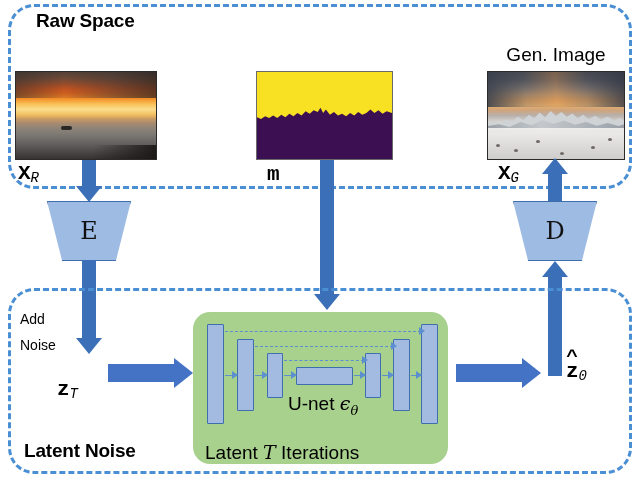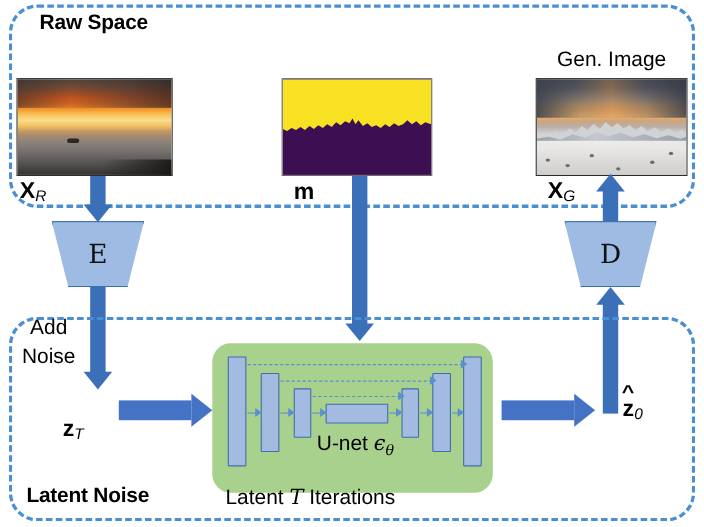--- a/index.html
+++ b/index.html
@@ -10,21 +10,21 @@
     width: 640px; height: 479px;
     position: relative;
     overflow: hidden;
     font-family: "Liberation Sans", sans-serif;
     color: #000000;
   }
   .stage {
     position: absolute; left: 0; top: 0;
     width: 640px; height: 479px;
   }
-  .abs { position: absolute; text-align: center; }
+  .abs { position: absolute; }
 
   
   .space-box {
     border: 3px dashed #4a8fd4;
     border-radius: 26px;
     box-sizing: border-box;
     background: transparent;
   }
   #raw-space-box  { left: 8px;  top: 4px;   width: 624px; height: 185px; }
   #latent-space-box { left: 8px; top: 288px; width: 624px; height: 186px; }
@@ -166,21 +166,21 @@
   }
   .mountains .rocks {
     position:absolute; left:6%; bottom:14%;
     width:4px; height:3px; background:#6e6a67; border-radius:50%;
     box-shadow: 18px 5px 0 #6e6a67, 40px -4px 0 #6e6a67, 64px 8px 0 #6e6a67,
                 95px 2px 0 #6e6a67, 112px -6px 0 #6e6a67;
   }
 
   
   .mathlabel {
-    font-family: Liberation Sans, sans-serif;
+    font-family: Liberation Mono, monospace;
     font-weight: bold;
     font-size: 21px;
     white-space: nowrap;
   }
   .mathlabel sub, .mathlabel .sub {
     font-size: 14px;
     font-style: italic;
     font-weight: normal;
     vertical-align: -3px;
   }
@@ -238,29 +238,29 @@
   .arrow-head-right {
     position:absolute;
     width:0; height:0;
     border-top: 15px solid transparent;
     border-bottom: 15px solid transparent;
     border-left: 19px solid #4472c4;
   }
 
   
   #add-noise-label {
-    left: 20px; top: 286px;
-    font-size: 19px;
+    left: 20px; top: 306px;
+    font-size: 14px;
     line-height: 26px;
     white-space: pre-line;
   }
 
   
   #unet-panel {
-    left: 193px; top: 312px; width: 255px; height: 136px;
+    left: 193px; top: 312px; width: 255px; height: 152px;
     background: #a9d18e;
     border-radius: 17px;
   }
   .unet-bar {
     position: absolute;
     background: #a3bbe0;
     border: 1px solid #3f6ead;
     box-sizing: border-box;
     border-radius: 1px;
   }

